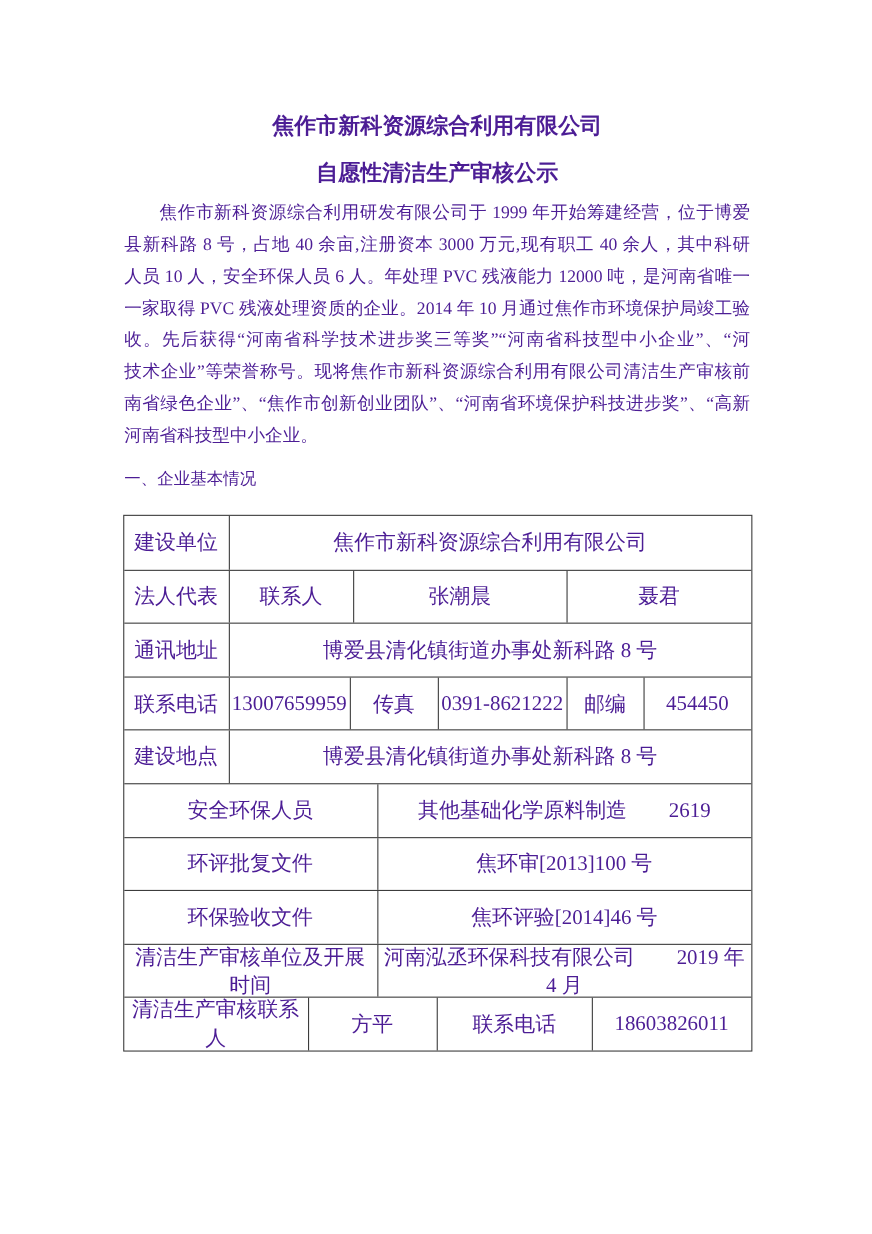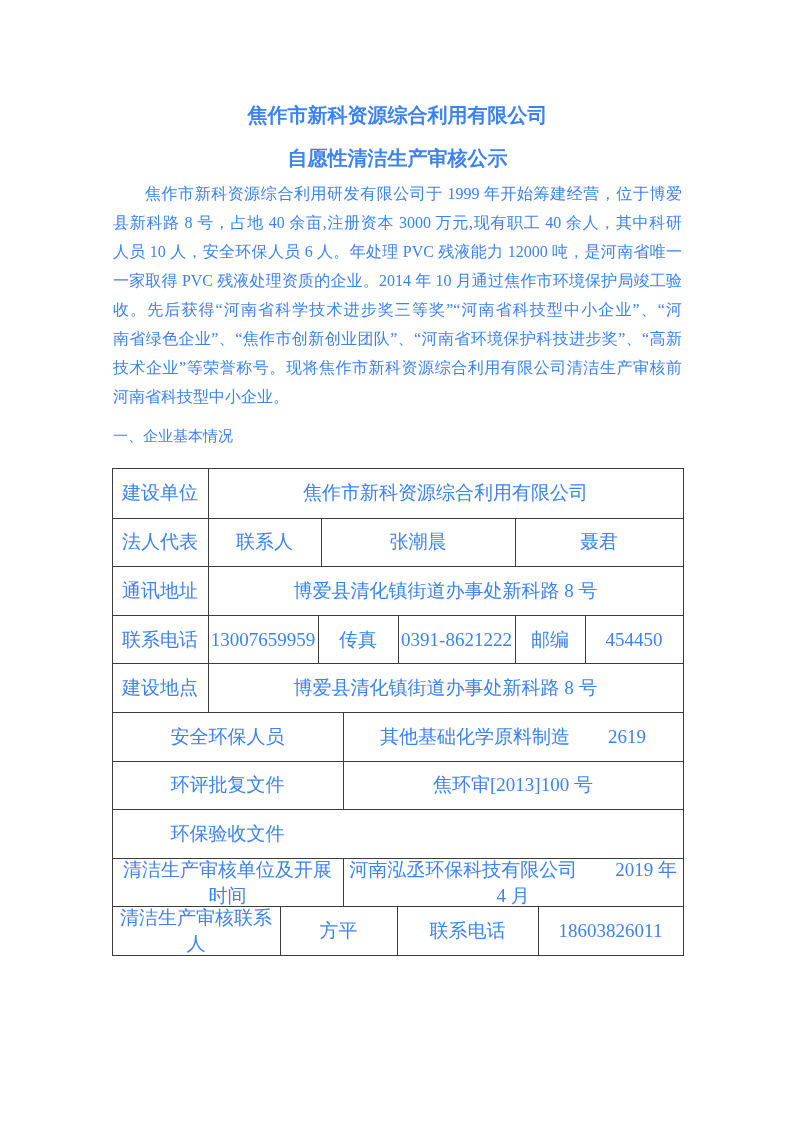--- a/index.html
+++ b/index.html
@@ -2,21 +2,21 @@
 <html><head>
 <meta charset="utf-8">
 <style>
   html, body { margin: 0; padding: 0; background: #ffffff; }
   .page {
     position: relative;
     width: 793px;
     height: 1122px;
     background: #ffffff;
     font-family: "Liberation Serif", "DejaVu Serif", serif;
-    color: #3b82f6;
+    color: #4c1d95;
     overflow: hidden;
   }
   .content {
     position: absolute;
     left: 113px;
     top: 0;
     width: 569px;
   }
   .title {
     text-align: center;
@@ -86,22 +86,22 @@
 
     <div class="title title1">焦作市新科资源综合利用有限公司</div>
     <div class="title title2">自愿性清洁生产审核公示</div>
 
     <div class="para">
       <div class="pline first">焦作市新科资源综合利用研发有限公司于 1999 年开始筹建经营，位于博爱</div>
       <div class="pline">县新科路 8 号，占地 40 余亩,注册资本 3000 万元,现有职工 40 余人，其中科研</div>
       <div class="pline">人员 10 人，安全环保人员 6 人。年处理 PVC 残液能力 12000 吨，是河南省唯一</div>
       <div class="pline">一家取得 PVC 残液处理资质的企业。2014 年 10 月通过焦作市环境保护局竣工验</div>
       <div class="pline">收。先后获得“河南省科学技术进步奖三等奖”“河南省科技型中小企业”、“河</div>
+      <div class="pline">技术企业”等荣誉称号。现将焦作市新科资源综合利用有限公司清洁生产审核前</div>
       <div class="pline">南省绿色企业”、“焦作市创新创业团队”、“河南省环境保护科技进步奖”、“高新</div>
-      <div class="pline">技术企业”等荣誉称号。现将焦作市新科资源综合利用有限公司清洁生产审核前</div>
       <div class="pline last">河南省科技型中小企业。</div>
     </div>
 
     <div class="section-heading">一、企业基本情况</div>
 
     <div class="tbl">
 
       <div class="trow">
         <div class="cell w95">建设单位</div>
         <div class="cell grow">焦作市新科资源综合利用有限公司</div>
@@ -138,20 +138,21 @@
         <div class="cell grow">其他基础化学原料制造　　2619</div>
       </div>
 
       <div class="trow">
         <div class="cell w230">环评批复文件</div>
         <div class="cell grow">焦环审[2013]100 号</div>
       </div>
 
       <div class="trow">
         <div class="cell w230">环保验收文件</div>
+        <div class="cell grow">焦环评验[2014]46 号</div>
       </div>
 
       <div class="trow">
         <div class="cell w230">清洁生产审核单位及开展时间</div>
         <div class="cell grow">河南泓丞环保科技有限公司　　2019 年 4 月</div>
       </div>
 
       <div class="trow">
         <div class="cell w167">清洁生产审核联系人</div>
         <div class="cell w117">方平</div>

